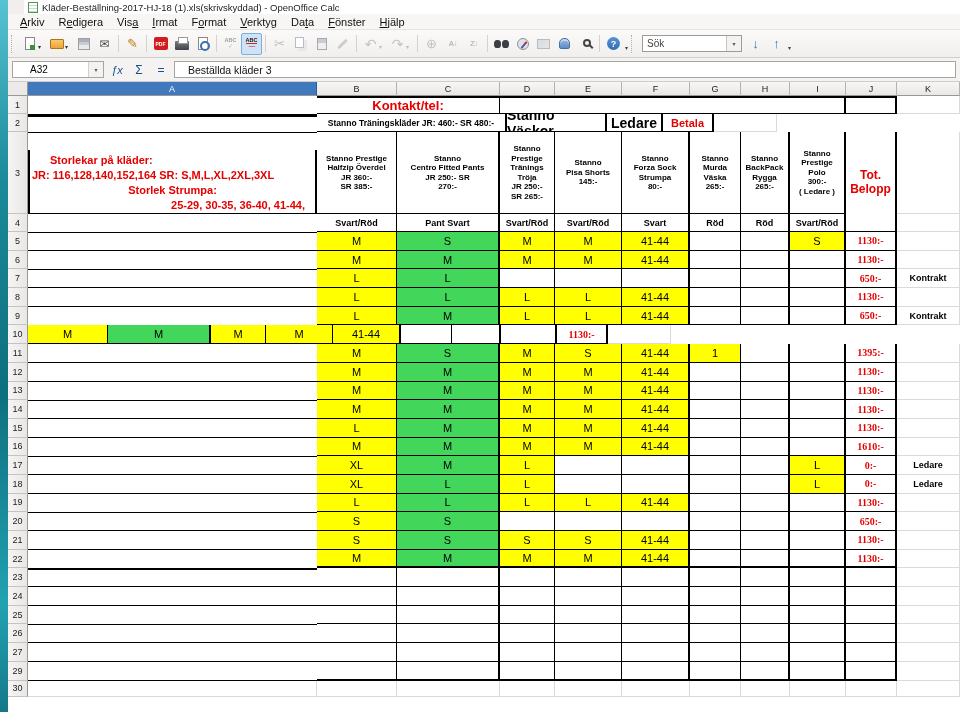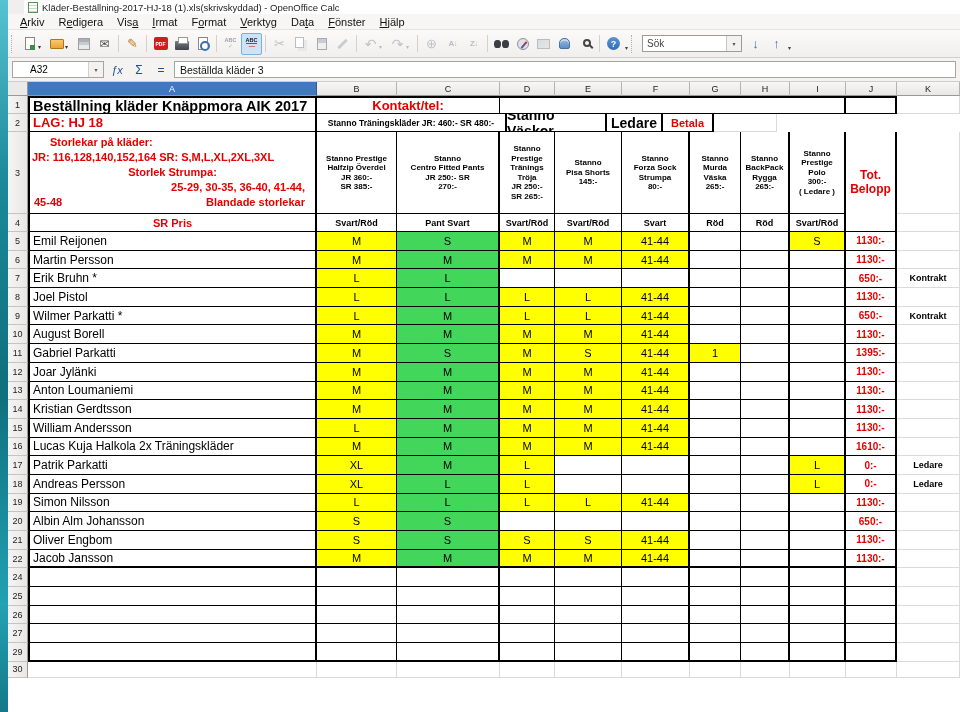--- a/index.html
+++ b/index.html
@@ -85,21 +85,21 @@
     border-bottom:1px solid #cfcdca; flex:0 0 auto; }
   .namebox { width:92px; height:17px; background:#fff; border:1px solid #a8a5a1; font-size:10px;
     display:flex; align-items:center; justify-content:space-between; padding-left:17px; }
   .namebox .dd { width:15px; height:100%; border-left:1px solid #d2cfcb; background:#f3f2f1;
     display:flex; align-items:center; justify-content:center; font-size:6px; color:#555; }
   .fbtn { width:18px; text-align:center; color:#1a4f8a; }
   .fx { font-style:italic; font-size:11px; }
   .sum { font-size:12px; color:#1a4f8a; }
   .eq { font-size:12px; color:#1a4f8a; }
   .formula-input { flex:1; height:17px; background:#fff; border:1px solid #a8a5a1; font-size:10.5px;
-    display:flex; align-items:center; padding-left:5px; color:#111; }
+    display:flex; align-items:center; padding-left:13px; color:#111; }
 
   
   .sheet { flex:1; background:#fff; overflow:hidden; }
   .colhdr-row { height:14px; display:flex; }
   .corner { width:20px; height:14px; background:#eceae8; border-right:1px solid #9a9895; border-bottom:1px solid #9a9895; }
   .chdr { height:14px; display:flex; align-items:center; justify-content:center; font-size:9px; color:#222;
     border-right:1px solid #b5b3b0; border-bottom:1px solid #9a9895; background:linear-gradient(#f8f7f6,#e9e7e5); }
   .chdr.sel { background:var(--c-selection,#4079bd); color:#fff; border-right-color:#2c5d97; }
 
   .row { display:flex; }
@@ -110,21 +110,21 @@
   .kcell { border-right:1px solid #dbdad8; border-bottom:1px solid #dbdad8; background:#fff;
     display:flex; align-items:center; justify-content:center; overflow:hidden; }
 
   .cA{width:289px;flex:0 0 289px;} .cB{width:80px;flex:0 0 80px;} .cC{width:103px;flex:0 0 103px;}
   .cD{width:55px;flex:0 0 55px;} .cE{width:67px;flex:0 0 67px;} .cF{width:68px;flex:0 0 68px;}
   .cG{width:51px;flex:0 0 51px;} .cH{width:49px;flex:0 0 49px;} .cI{width:56px;flex:0 0 56px;}
   .cJ{width:51px;flex:0 0 51px;} .cK{width:63px;flex:0 0 63px;}
   .wBC{width:183px;flex:0 0 183px;} .wDF{width:190px;flex:0 0 190px;} .wGH{width:100px;flex:0 0 100px;} .wDI{width:346px;flex:0 0 346px;}
 
   .h18{height:18px;} .h82{height:82px;} .h100{height:100px;} .hR{height:18.7px;} .h12{height:16px;}
-  .bL2{border-left:2px solid #000;} .bR2{border-right-width:2px;} .bT2{border-top:2px solid #000;}
+  .bL2{border-left:2px solid #000;margin-top:18px;} .bR2{border-right-width:2px;} .bT2{border-top:2px solid #000;}
 
   .ybg { background:var(--c-yellow,#ffff00); }
   .gbg { background:var(--c-green,#42d65a); }
   .red-text { color:var(--c-red,#e50000); }
 
   .title-cell { font-size:14.5px; font-weight:bold; justify-content:flex-start; padding-left:3px; white-space:nowrap; }
   .kontakt { font-size:13px; font-weight:bold; }
   .lag { font-size:13px; font-weight:bold; justify-content:flex-start; padding-left:3px; }
   .group-small { font-size:8.5px; font-weight:bold; text-align:center; }
   .group-big { font-size:14px; font-weight:bold; }
@@ -133,21 +133,21 @@
   .info-line { font-size:11px; font-weight:bold; line-height:15px; color:var(--c-red,#e50000); white-space:nowrap; }
   .il-1 { padding-left:20px; } .il-2 { padding-left:2px; } .il-3 { text-align:center; }
   .il-4 { text-align:right; padding-right:10px; }
   .il-5 { display:flex; justify-content:space-between; padding:0 10px 0 4px; }
   .sr-pris { font-size:11px; font-weight:bold; }
   .prod { font-size:8px; font-weight:bold; line-height:9.5px; text-align:center; white-space:pre-line; }
   .totbelopp { font-size:12px; font-weight:bold; line-height:14px; text-align:center; white-space:pre-line; }
   .color-row { font-size:9px; font-weight:bold; }
   .name-cell { justify-content:flex-start; padding-left:3px; font-size:12px; white-space:nowrap; }
   .size-cell { font-size:11px; }
-  .amount { font-size:10px; font-weight:bold; color:var(--c-red,#e50000); }
+  .amount { font-size:10px; font-weight:bold; color:var(--c-red,#e50000);font-family:Liberation Serif, serif; }
   .knote { font-size:9px; font-weight:bold; color:#000; }
   .rowhdr-clip { align-items:flex-start; padding-top:2px; }
   [data-repeat] .row:last-child .cell { border-bottom-width:2px; }
 </style>
 </head>
 <body>
 
 <div class="screen">
   <div class="desktop-strip"></div>
   <div class="window">
@@ -481,21 +481,20 @@
             <span class="cell cF bR2 size-cell ybg">41-44</span>
             <span class="cell cG size-cell"></span>
             <span class="cell cH bR2 size-cell"></span>
             <span class="cell cI bR2 size-cell"></span>
             <span class="cell cJ bR2 amount">650:-</span>
             <span class="kcell cK knote">Kontrakt</span>
           </div>
 
           <div class="row hR">
             <span class="rowhdr">10</span>
-            <span class="cell cA bL2 bR2 name-cell">August Borell</span>
             <span class="cell cB size-cell ybg">M</span>
             <span class="cell cC bR2 size-cell gbg">M</span>
             <span class="cell cD size-cell ybg">M</span>
             <span class="cell cE size-cell ybg">M</span>
             <span class="cell cF bR2 size-cell ybg">41-44</span>
             <span class="cell cG size-cell"></span>
             <span class="cell cH bR2 size-cell"></span>
             <span class="cell cI bR2 size-cell"></span>
             <span class="cell cJ bR2 amount">1130:-</span>
             <span class="kcell cK knote"></span>
@@ -677,20 +676,34 @@
             <span class="cell cG size-cell"></span>
             <span class="cell cH bR2 size-cell"></span>
             <span class="cell cI bR2 size-cell"></span>
             <span class="cell cJ bR2 amount">1130:-</span>
             <span class="kcell cK knote"></span>
           </div>
         </div>
 
       <div data-repeat="sheet.empty_rows">
 
+          <div class="row hR">
+            <span class="rowhdr">23</span>
+            <span class="cell cA bL2 bR2"></span>
+            <span class="cell cB"></span>
+            <span class="cell cC bR2"></span>
+            <span class="cell cD"></span>
+            <span class="cell cE"></span>
+            <span class="cell cF bR2"></span>
+            <span class="cell cG"></span>
+            <span class="cell cH bR2"></span>
+            <span class="cell cI bR2"></span>
+            <span class="cell cJ bR2"></span>
+            <span class="kcell cK"></span>
+          </div>
 
           <div class="row hR">
             <span class="rowhdr">24</span>
             <span class="cell cA bL2 bR2"></span>
             <span class="cell cB"></span>
             <span class="cell cC bR2"></span>
             <span class="cell cD"></span>
             <span class="cell cE"></span>
             <span class="cell cF bR2"></span>
             <span class="cell cG"></span>

